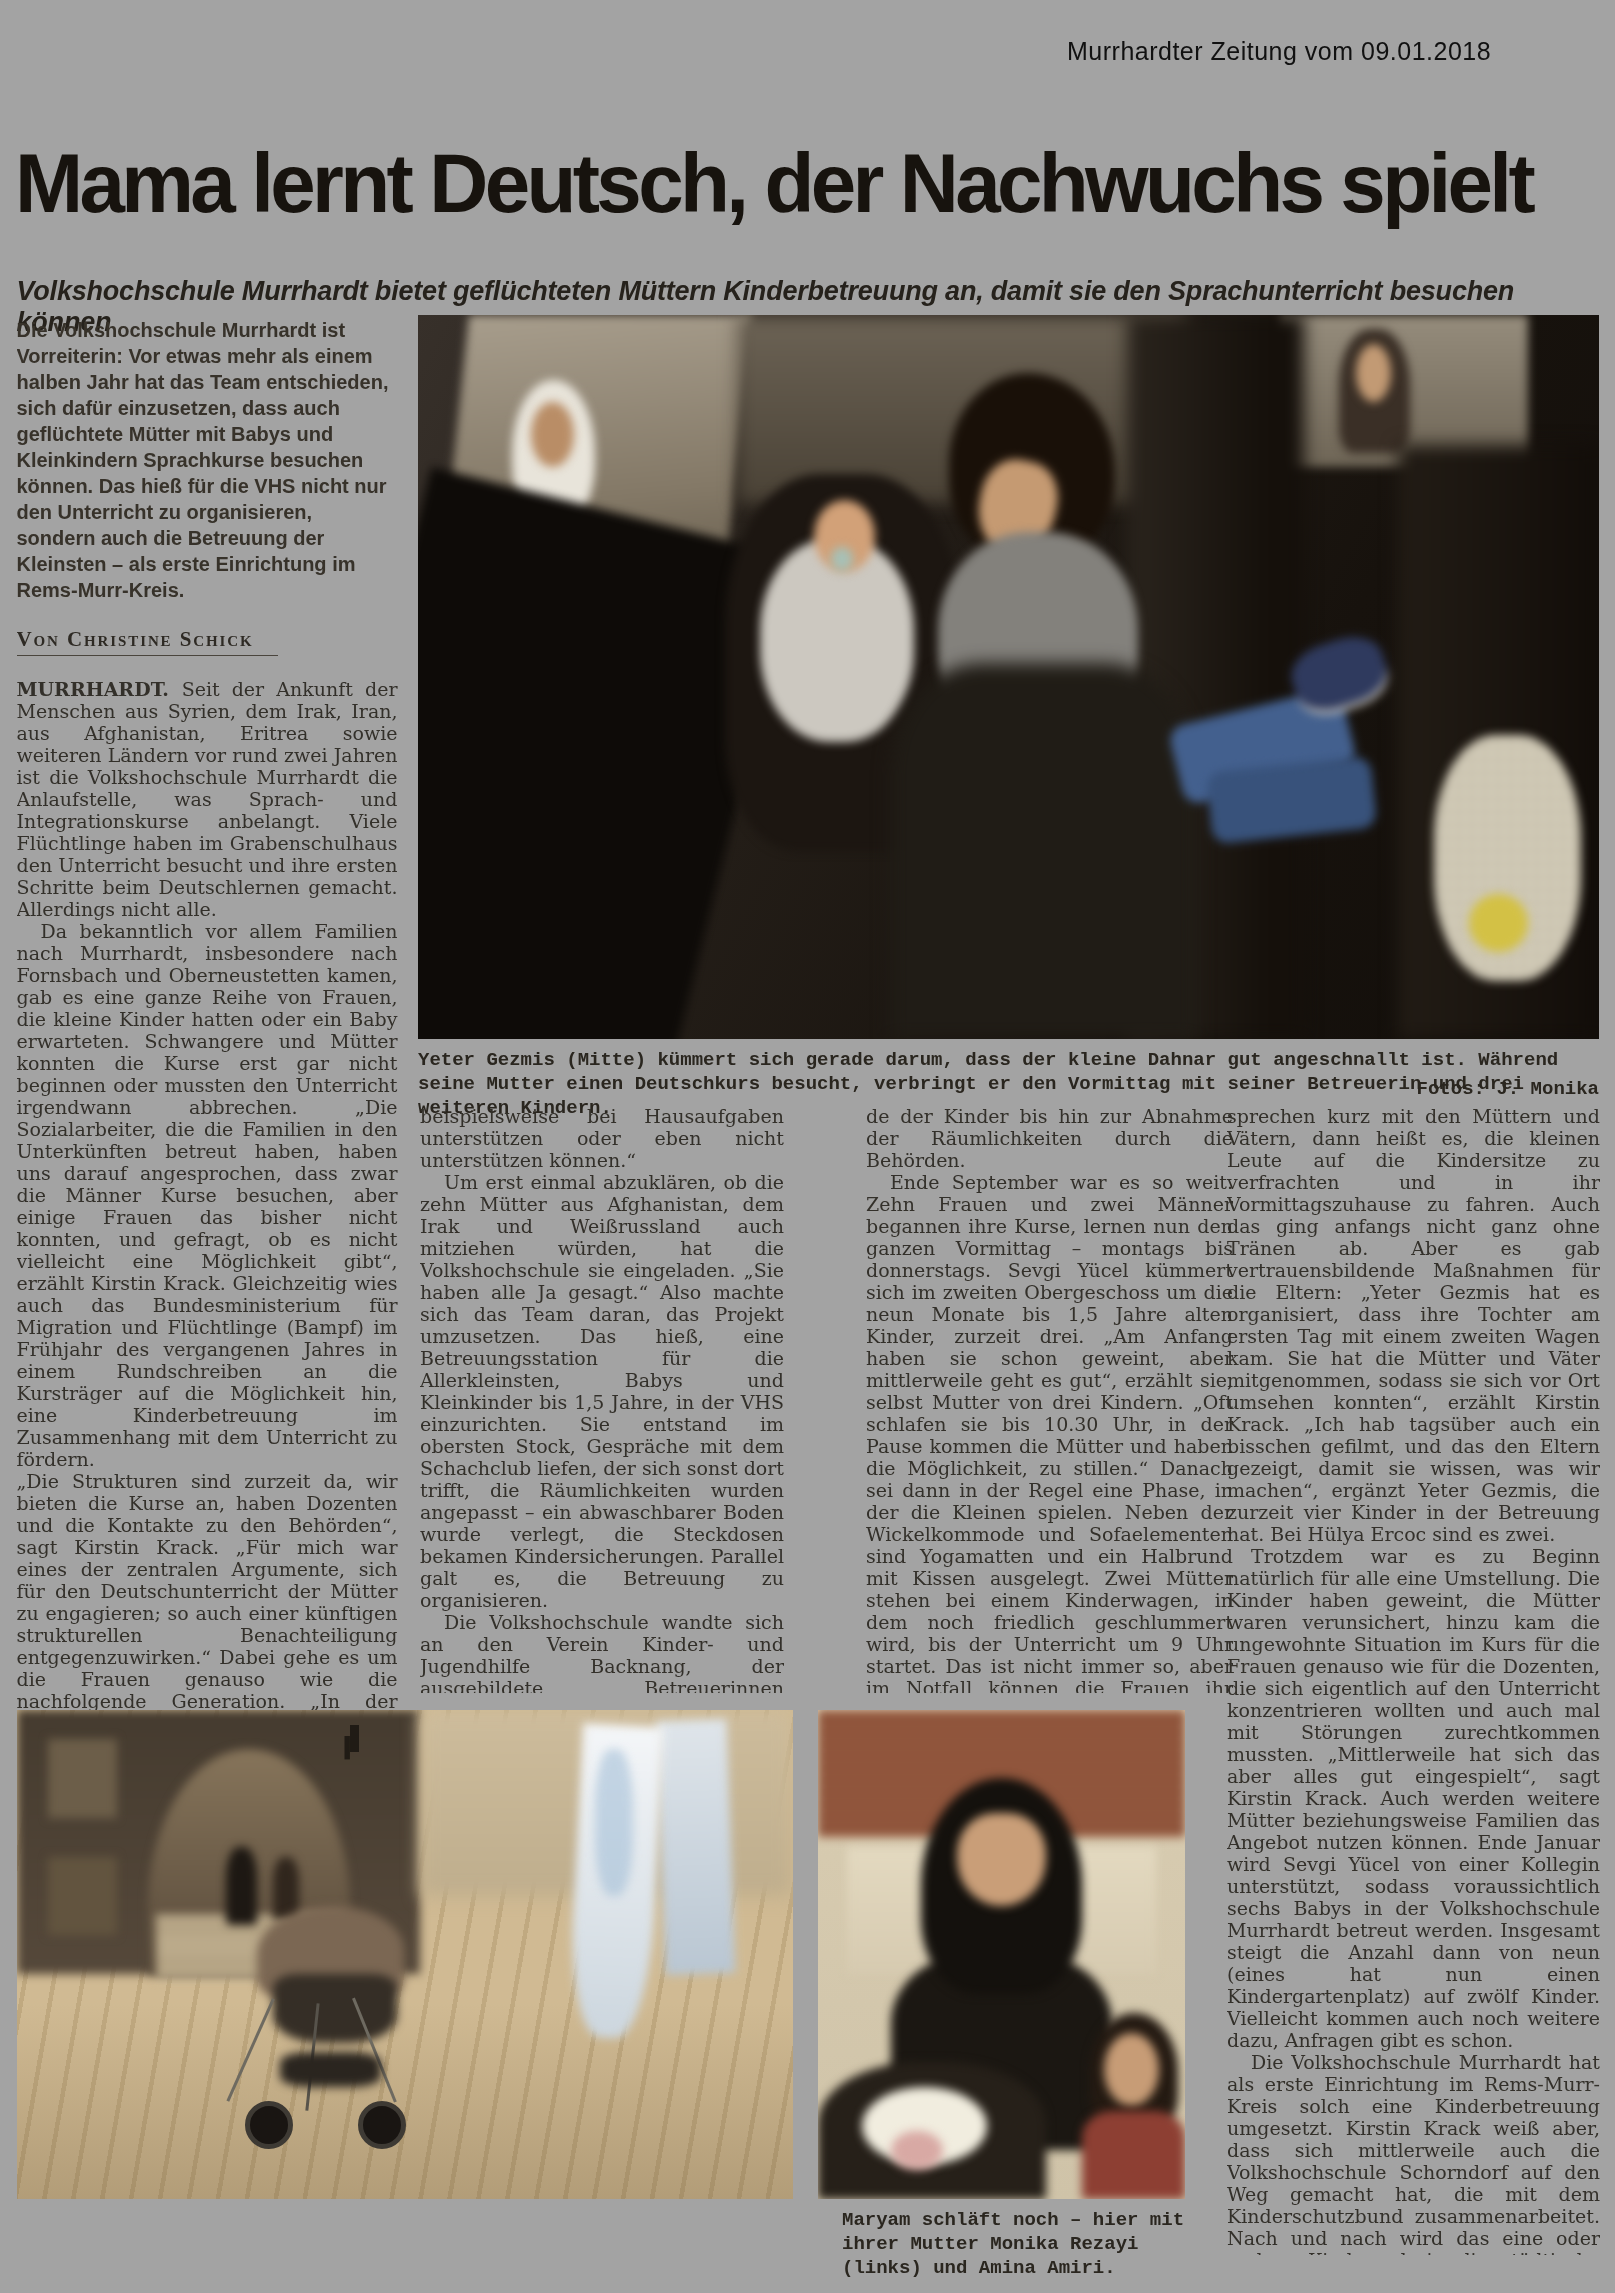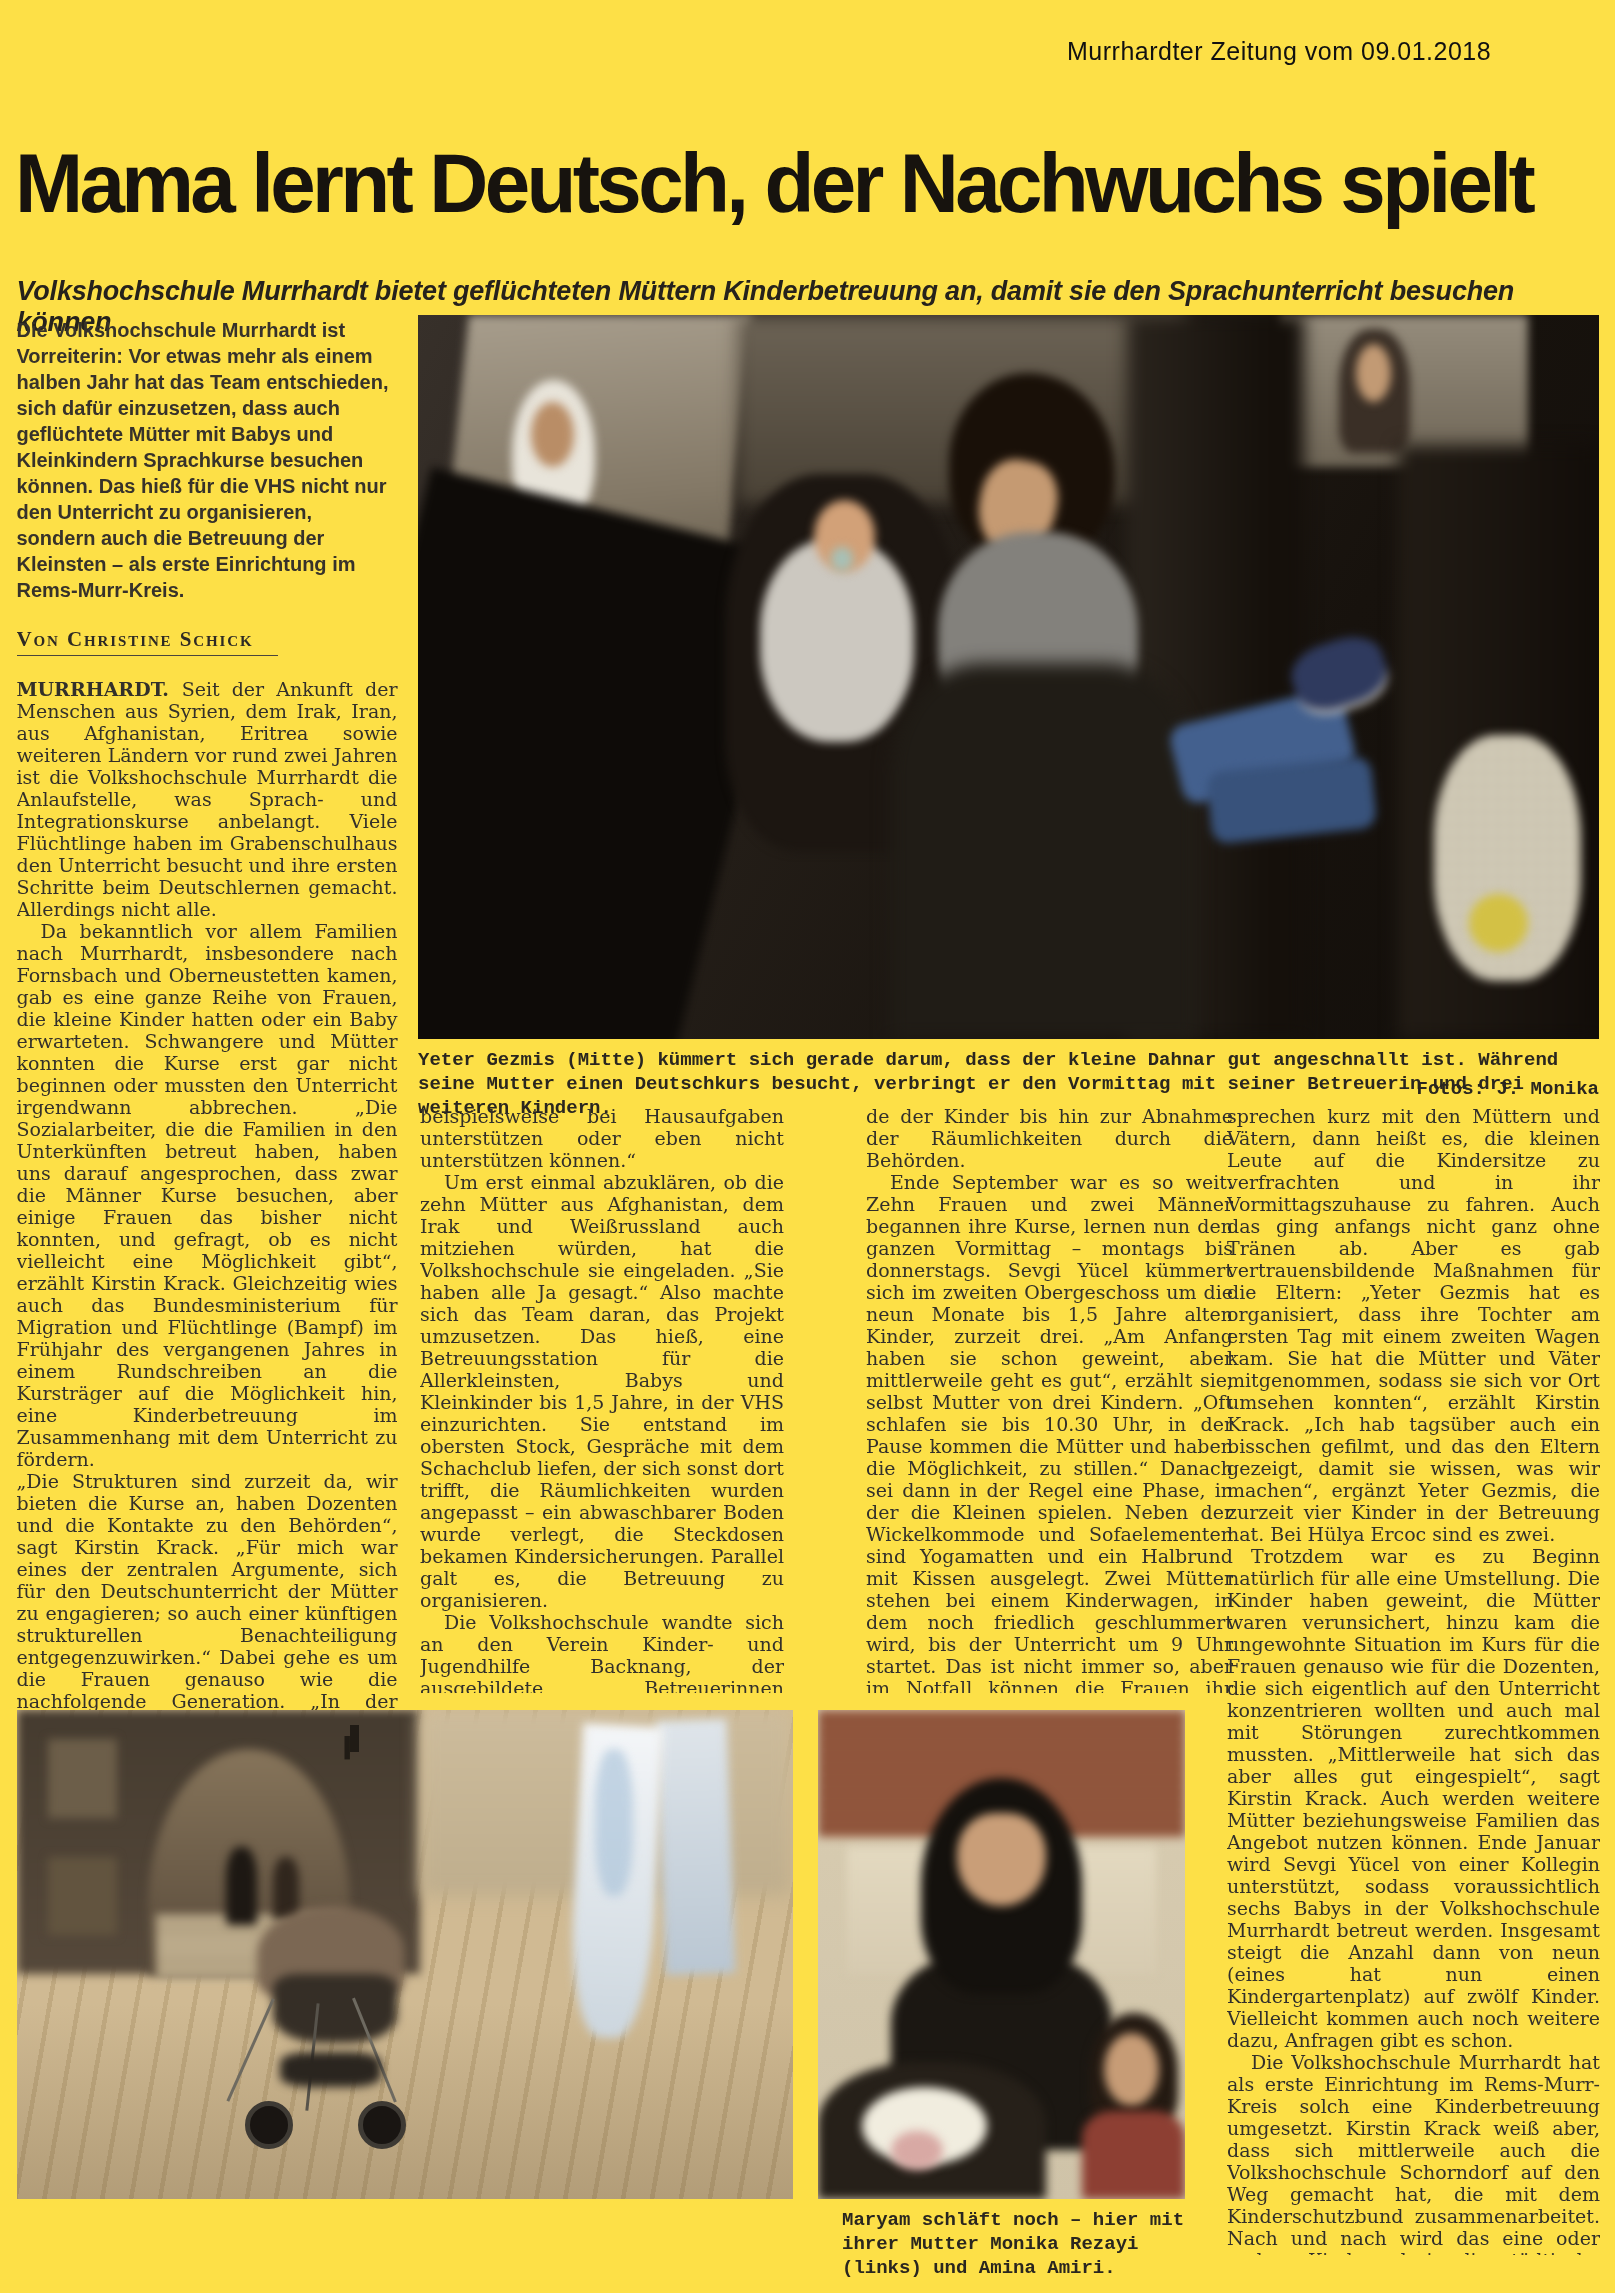--- a/index.html
+++ b/index.html
@@ -1,16 +1,16 @@
 <!DOCTYPE html>
 <html lang="de" style="font-size:14.7px"><head>
 <meta charset="utf-8">
 <style>
   html,body{margin:0;padding:0;background:#e8e6df;}
-  .page{position:relative;width:1615px;height:2293px;background:#fde047;overflow:hidden;
+  .page{position:relative;width:1615px;height:2293px;background:#a3a3a3;overflow:hidden;
         font-family:"Liberation Sans",sans-serif;color:#2b2620;}
   
   .dateline{position:absolute;left:1067px;top:37px;font-size:25px;color:#111;letter-spacing:0.5px;}
   .headline{position:absolute;left:14.7px;top:136px;width:1587px;margin:0;font-size:83px;font-weight:bold;
             color:#17130e;letter-spacing:-3.7px;white-space:nowrap;transform:scaleX(.985);transform-origin:left;}
   .subheadline{position:absolute;left:16.5px;top:276px;width:1583px;margin:0;font-size:27px;font-weight:bold;
                color:#26221c;letter-spacing:-0.2px;font-style:italic;}
   
   .col{position:absolute;overflow:hidden;}
   .lead{margin:0 8px 24px 0;font-size:20px;line-height:26px;font-weight:bold;color:#37322a;text-align:left;}

